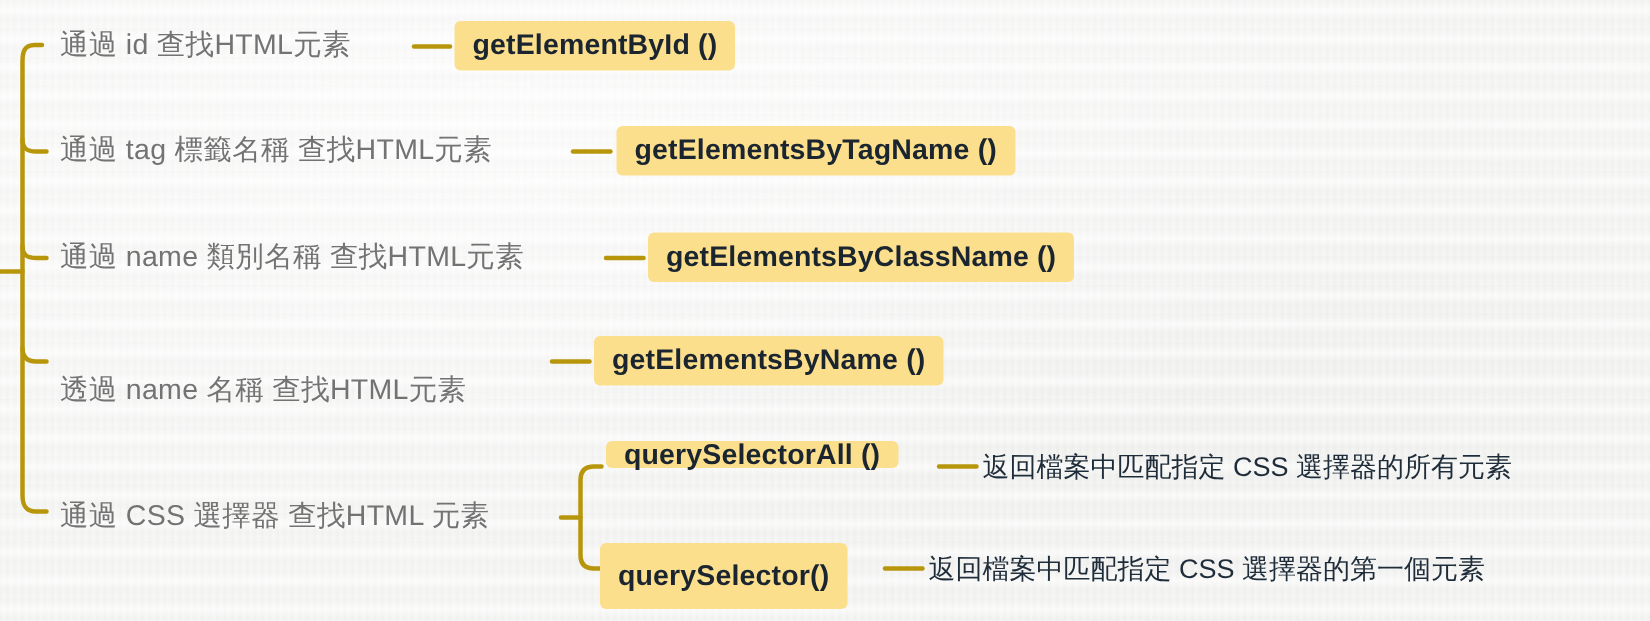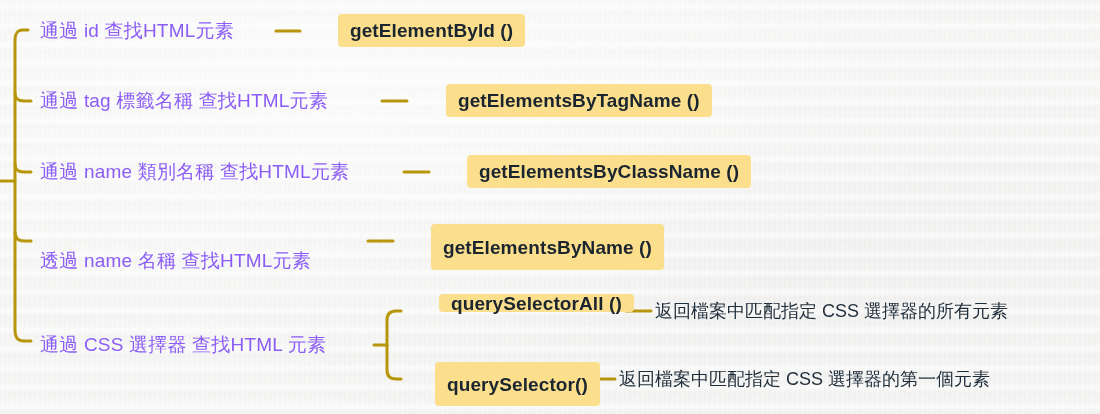--- a/index.html
+++ b/index.html
@@ -47,39 +47,38 @@
     left: 0;
     top: 0;
     width: 1100px;
     height: 414px;
     pointer-events: none;
   }
 
   .node-label {
     position: absolute;
     white-space: nowrap;
-    color: #8b5cf6;
+    color: #737373;
     font-size: 19px;
     line-height: 1;
     letter-spacing: 0.2px;
   }
 
   .chip {
     position: absolute;
     white-space: nowrap;
     background-color: #fbdf8d;
     color: #1b2530;
     font-size: 19px;
     font-weight: 700;
     line-height: 1;
     border-radius: 4px;
     display: flex;
     align-items: center;
     letter-spacing: 0.1px;
-    margin-left: 35px;
   }
 
   .desc {
     position: absolute;
     white-space: nowrap;
     color: #1f2d3a;
     font-size: 18px;
     line-height: 1;
   }
 </style>
@@ -128,21 +127,21 @@
 <div class="node-label" style="left:40px; top:21px;">通過 id 查找HTML元素</div>
 <div class="chip" style="left:303px; top:14px; height:33px; padding:0 12px;">getElementById ()</div>
 
 <div class="node-label" style="left:40px; top:91px;">通過 tag 標籤名稱 查找HTML元素</div>
 <div class="chip" style="left:411px; top:84px; height:33px; padding:0 12px;">getElementsByTagName ()</div>
 
 <div class="node-label" style="left:40px; top:162px;">通過 name 類別名稱 查找HTML元素</div>
 <div class="chip" style="left:432px; top:155px; height:33px; padding:0 12px;">getElementsByClassName ()</div>
 
 <div class="node-label" style="left:40px; top:231px;margin-top:20px;">透過 name 名稱 查找HTML元素</div>
-<div class="chip" style="left:396px; top:224px; height:46px; padding:0 12px;">getElementsByName ()</div>
+<div class="chip" style="left:396px; top:224px; height:33px; padding:0 12px;">getElementsByName ()</div>
 
 <div class="node-label" style="left:40px; top:335px;">通過 CSS 選擇器 查找HTML 元素</div>
 
 <div class="chip" style="left:404px; top:294px; height:18px; padding:0 12px;">querySelectorAll ()</div>
 <div class="desc" style="left:655px; top:302px;text-align:right;">返回檔案中匹配指定 CSS 選擇器的所有元素</div>
 
 <div class="chip" style="left:400px; top:362px; height:44px; padding:0 12px;">querySelector()</div>
 <div class="desc" style="left:619px; top:370px;">返回檔案中匹配指定 CSS 選擇器的第一個元素</div>
 
 </body></html>

